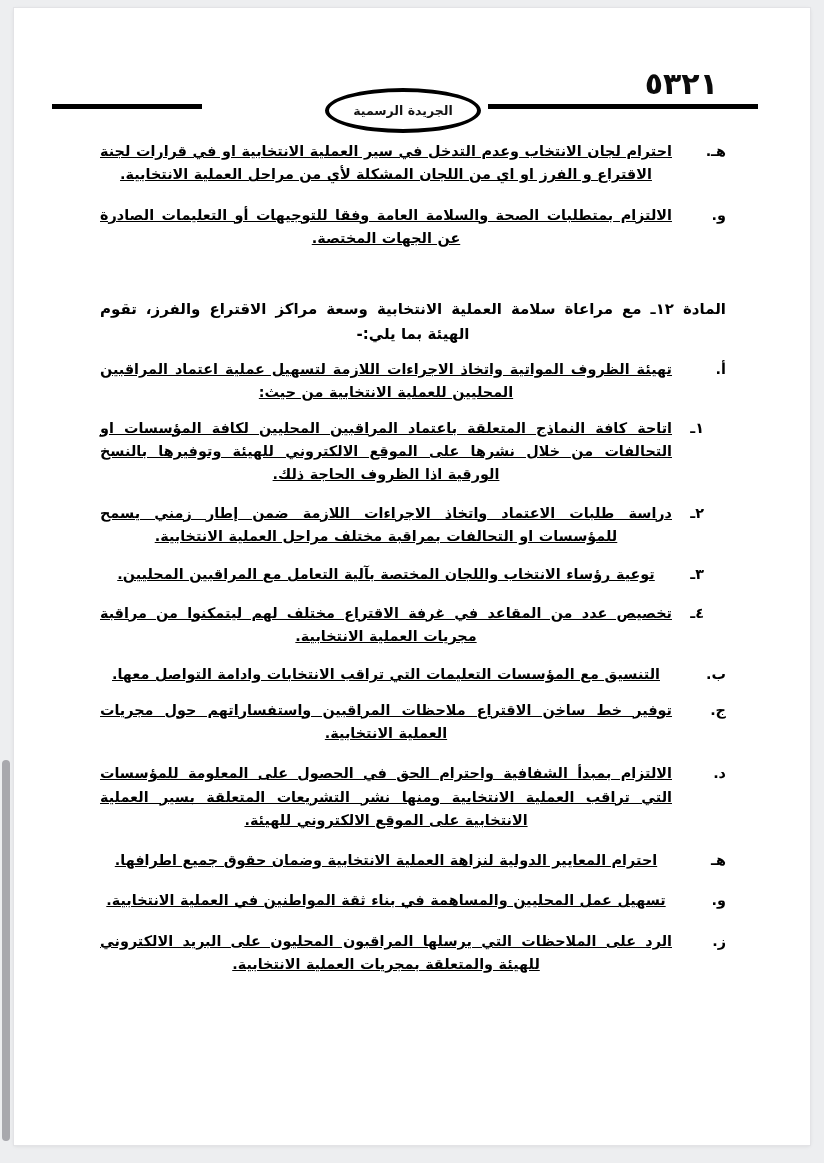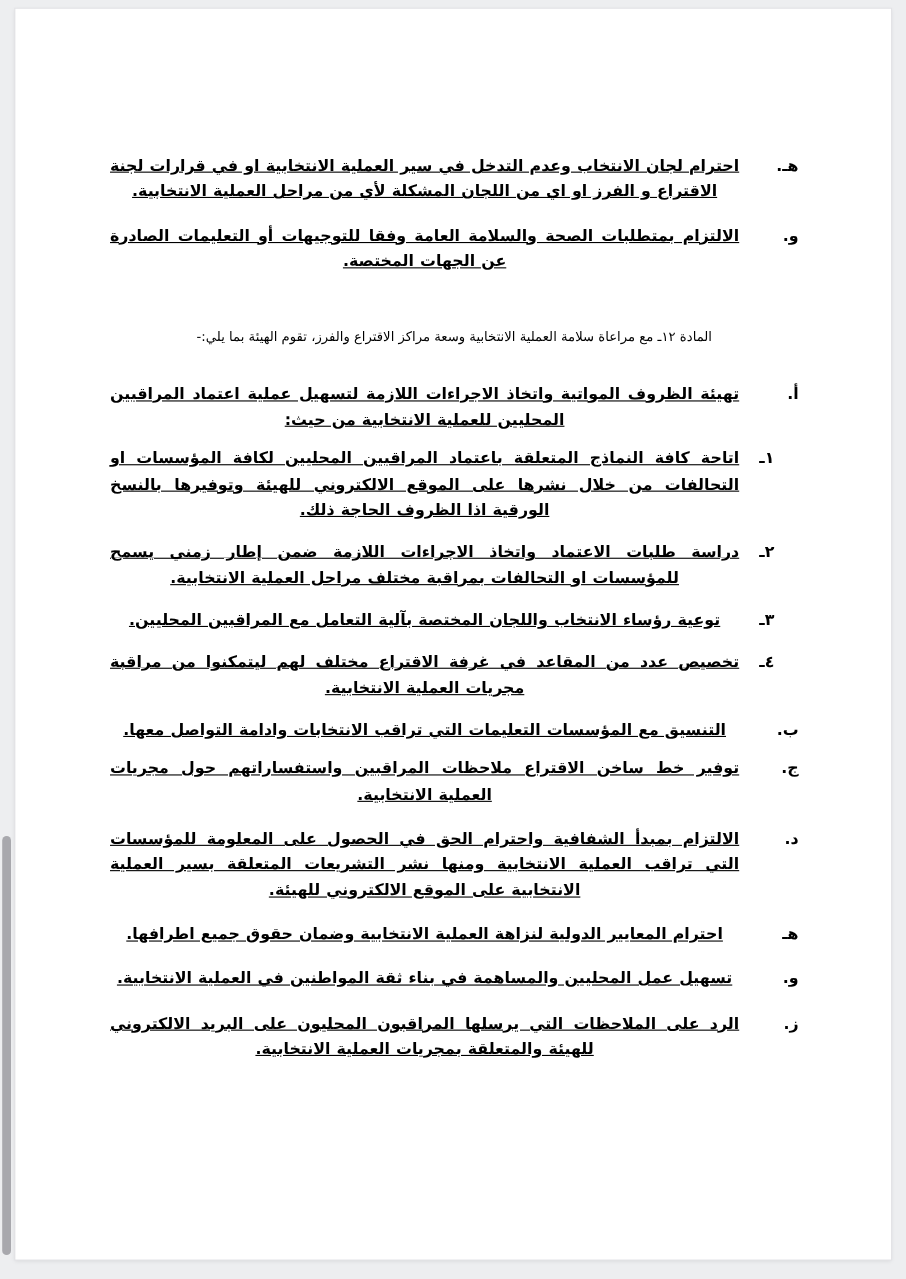--- a/index.html
+++ b/index.html
@@ -153,38 +153,46 @@
 
   
   .level-number {
     margin-bottom: 15px;
     margin-right: 22px;
   }
   .level-number .marker { min-width: 26px; }
 
   
   #article-heading {
-    font-size: 12px;
-    font-weight: 400;
+    font-size: 15px;
+    font-weight: 700;
     line-height: 1.62;
     text-align: justify;
     text-align-last: center;
-    margin-bottom: 31px;
+    margin-bottom: 12px;
   }
 
   .gap-large { height: 30px; }
   .tight { margin-bottom: 12px; }
 </style>
 </head>
 <body>
 
 <div id="viewer">
 
   <div id="page-sheet">
 
+    <div id="header">
+      <div id="page-number">٥٣٢١</div>
+      <div id="header-rule-right"></div>
+      <div id="header-rule-left"></div>
+      <div id="gazette-badge">
+        <span>الجريدة الرسمية</span>
+      </div>
+    </div>
 
     <div id="content">
 
       <div class="clause level-letter">
         <div class="marker">هـ.</div>
         <div class="body">احترام لجان الانتخاب وعدم التدخل في سير العملية الانتخابية او في قرارات لجنة الاقتراع و الفرز او اي من اللجان المشكلة لأي من مراحل العملية الانتخابية.</div>
       </div>
 
       <div class="clause level-letter">
         <div class="marker">و.</div>

